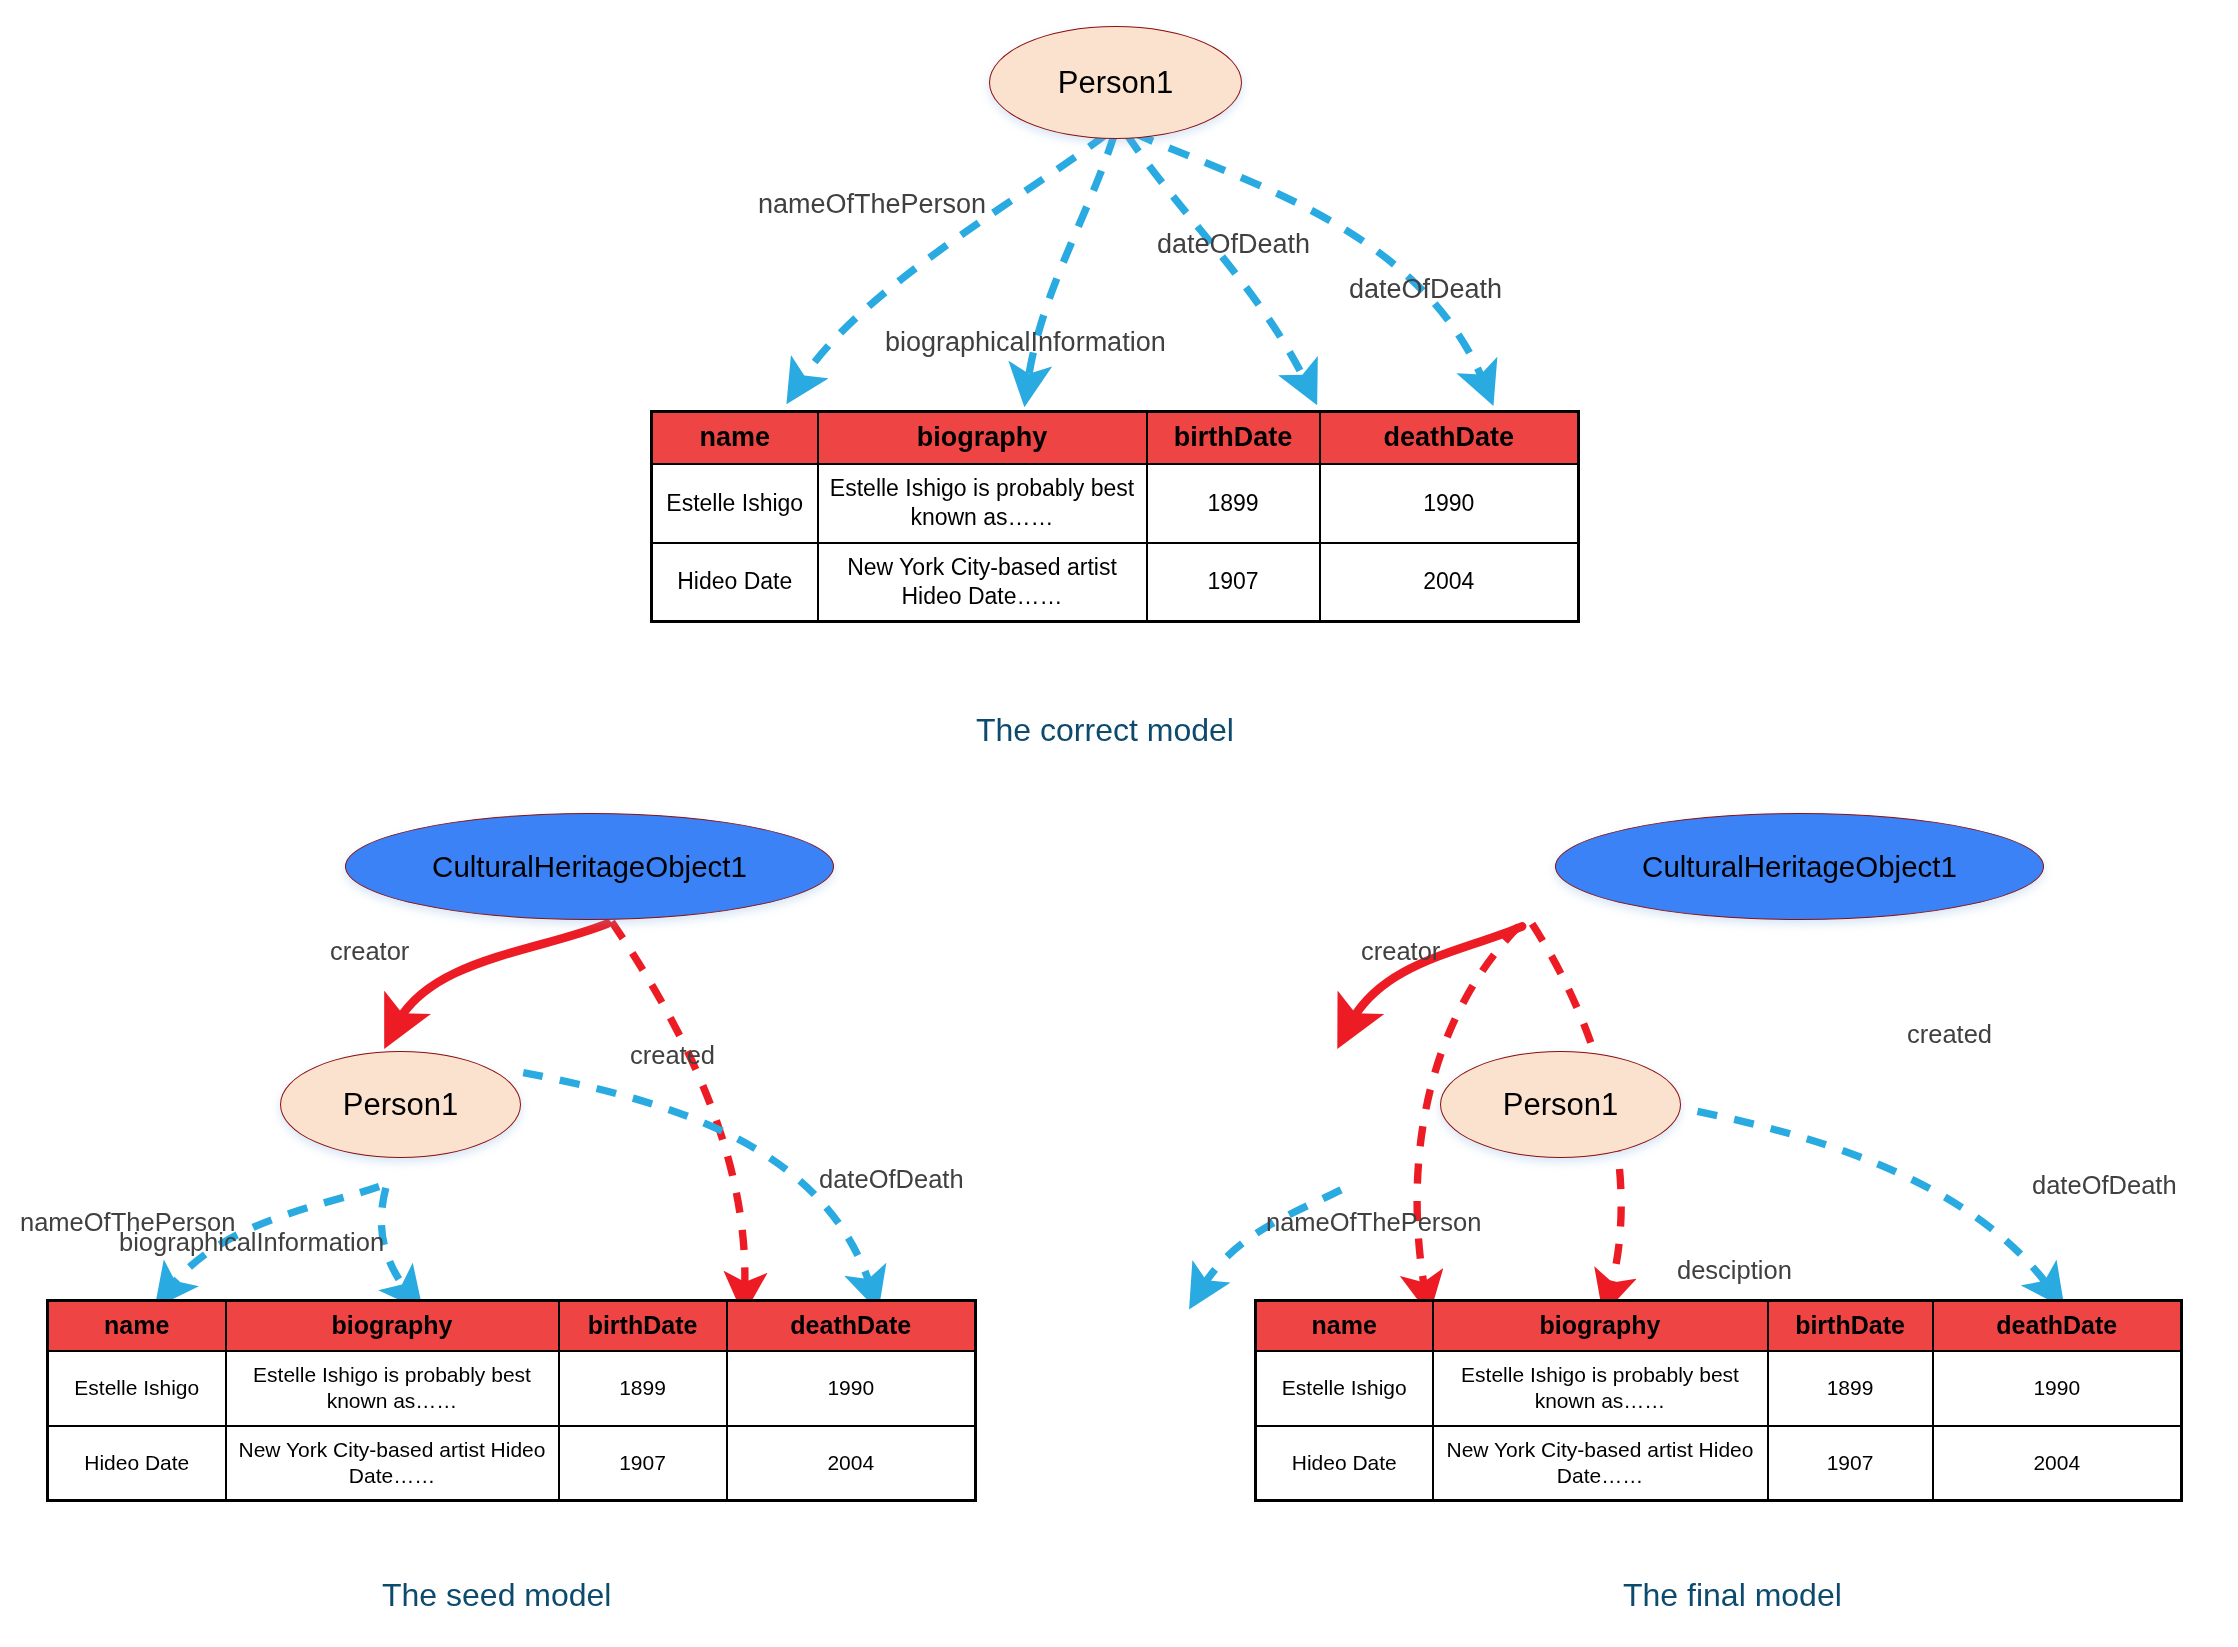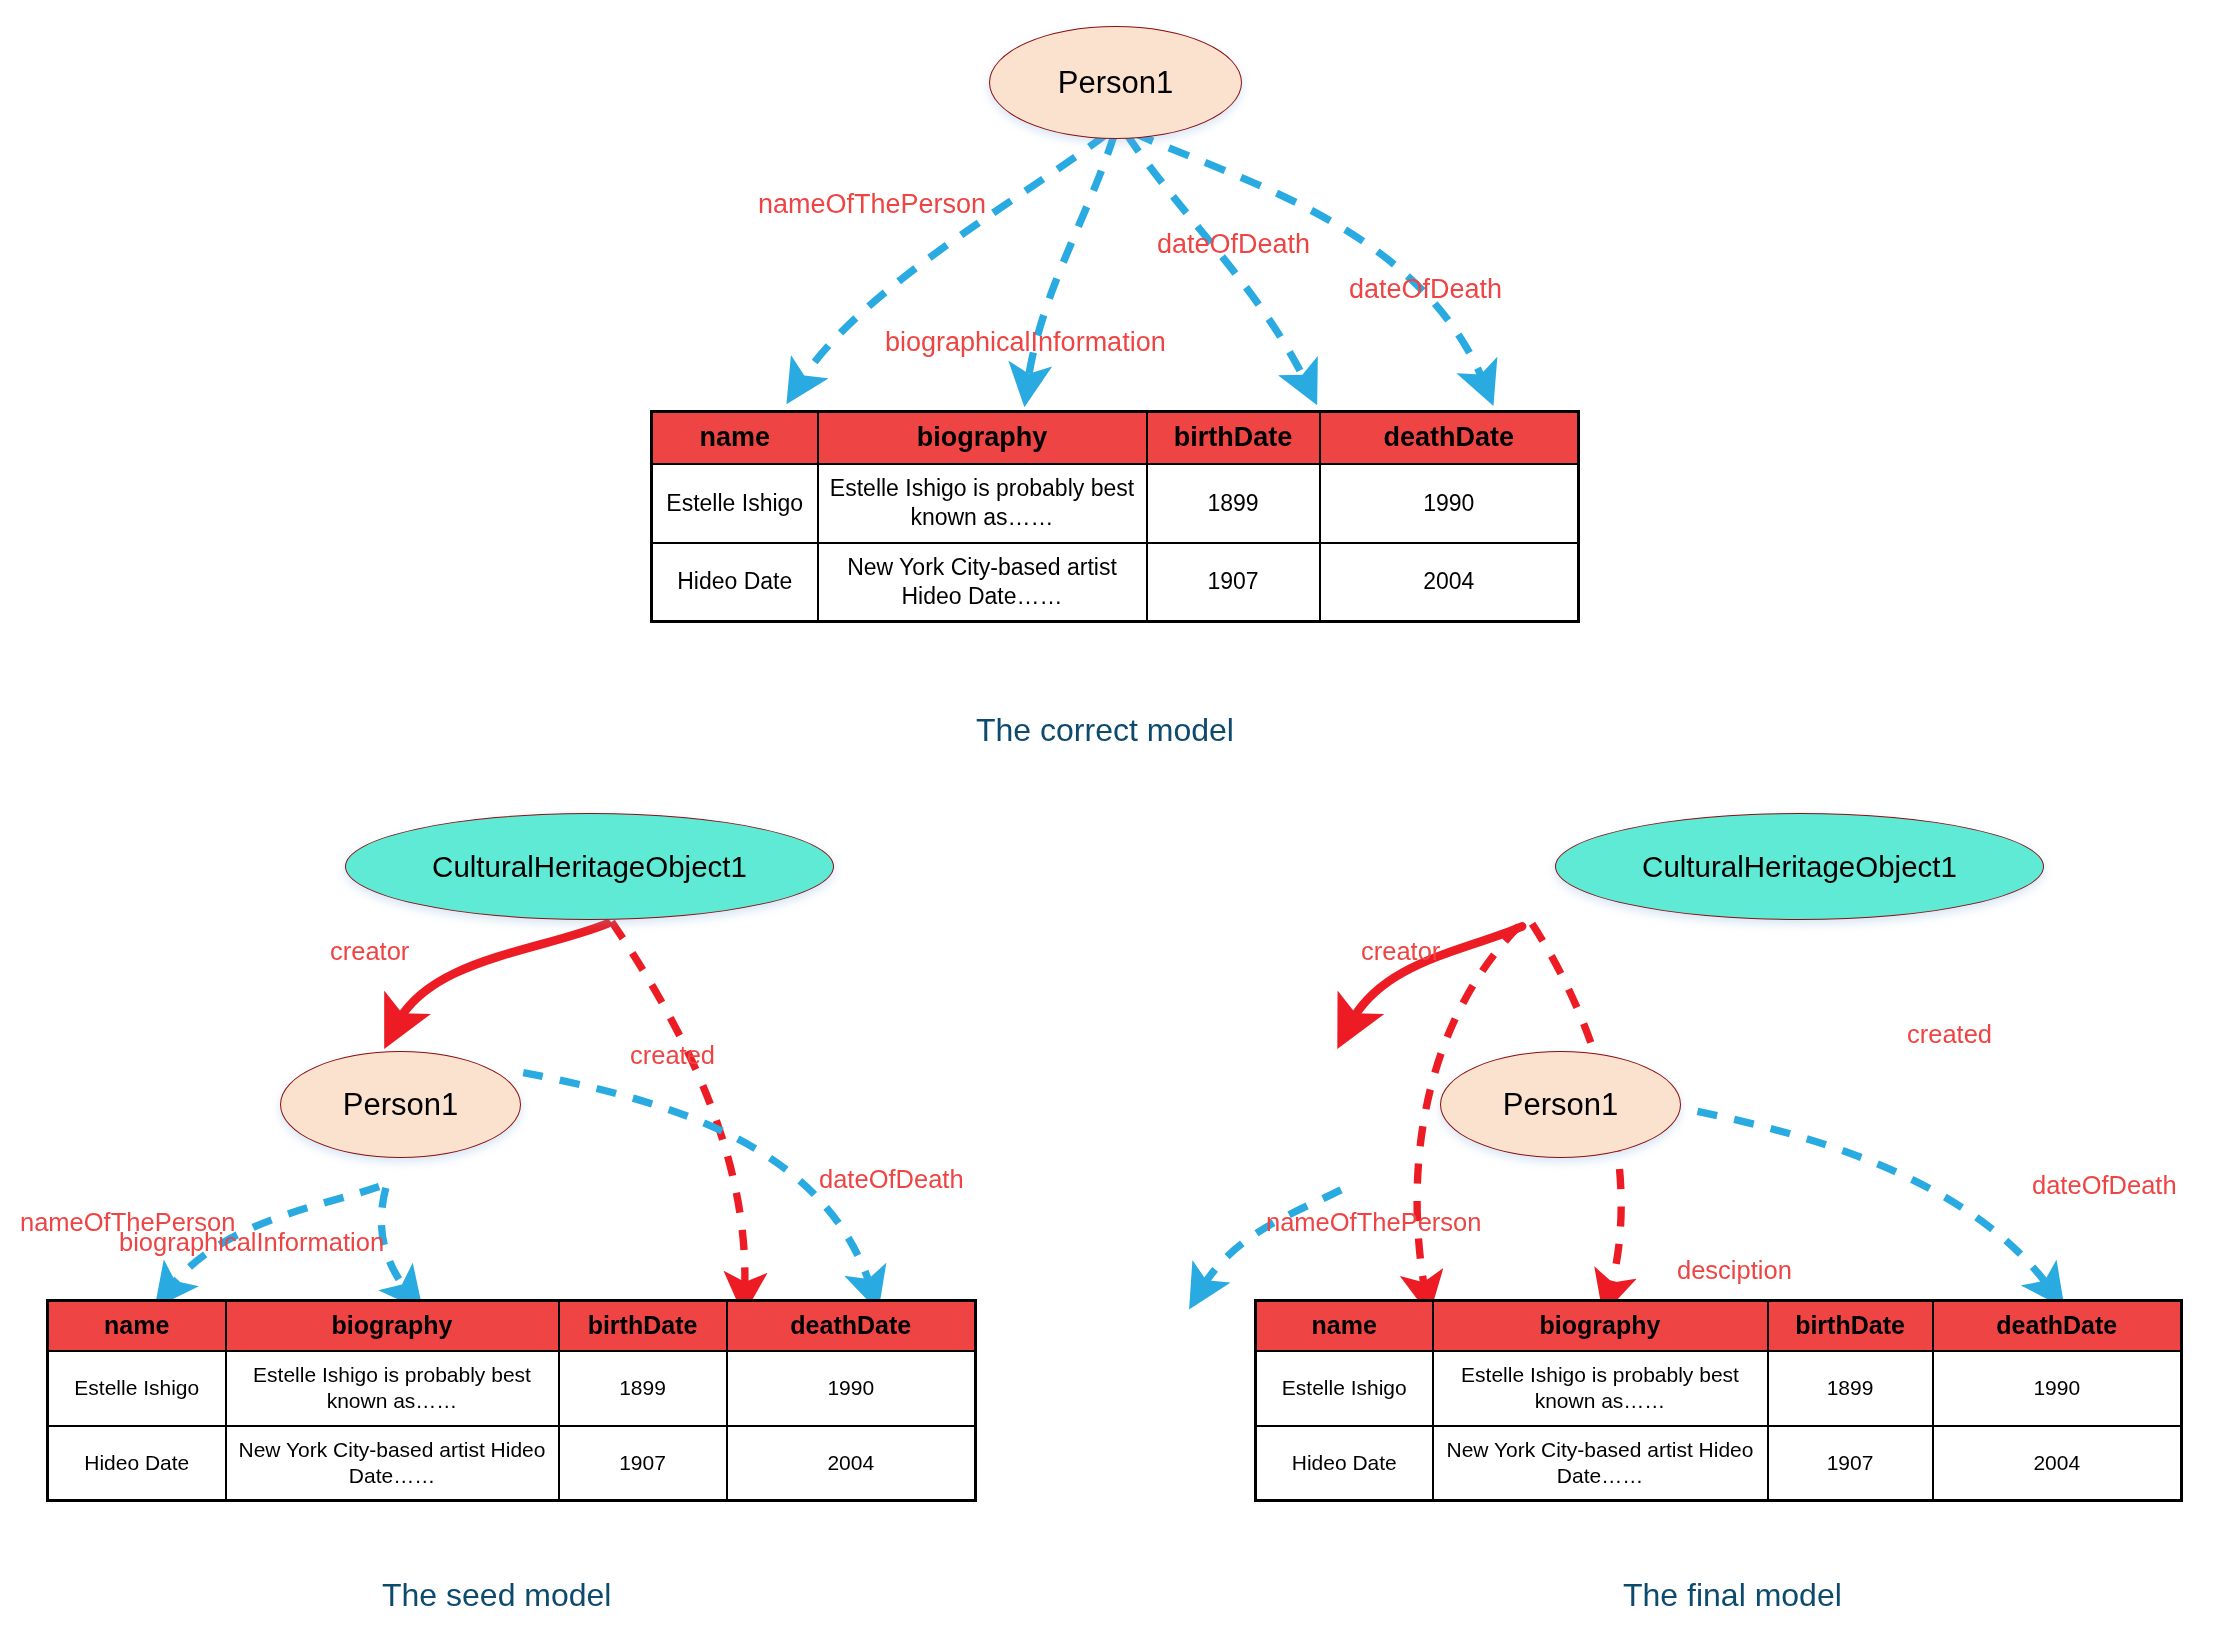--- a/index.html
+++ b/index.html
@@ -33,21 +33,21 @@
     border-radius:50%;
     border:1.3px solid #8C1010;
     box-sizing:border-box;
     text-align:center;
     box-shadow:0 4px 9.4px rgba(120,170,220,0.30);
   }
   .ellipse.person{
     background:#FBE2CE;
   }
   .ellipse.cho{
-    background:#5eead4;
+    background:#3b82f6;
   }
   .ellipse span{
     font-size:31px;
     line-height:1;
     letter-spacing:0px;
     color:#000;
   }
   .ellipse.cho span{ font-size:29.5px; }
   
   .dtable{
@@ -82,21 +82,21 @@
   
   .dtable.small th{ font-size:25px; }
   .dtable.small td{ font-size:21px; line-height:1.25; }
   .dtable.small tr.head th{ height:50px; }
   .dtable.small tr.body td{ height:75px; }
 
   
   .elabel{
     position:absolute;
     font-size:27px;
-    color:#ef4444;
+    color:#404040;
     white-space:nowrap;
     line-height:1;
   }
   .elabel.sm{ font-size:25.5px; }
   
   .caption{
     position:absolute;
     font-size:32px;
     color:#0c4a6e;
     white-space:nowrap;

